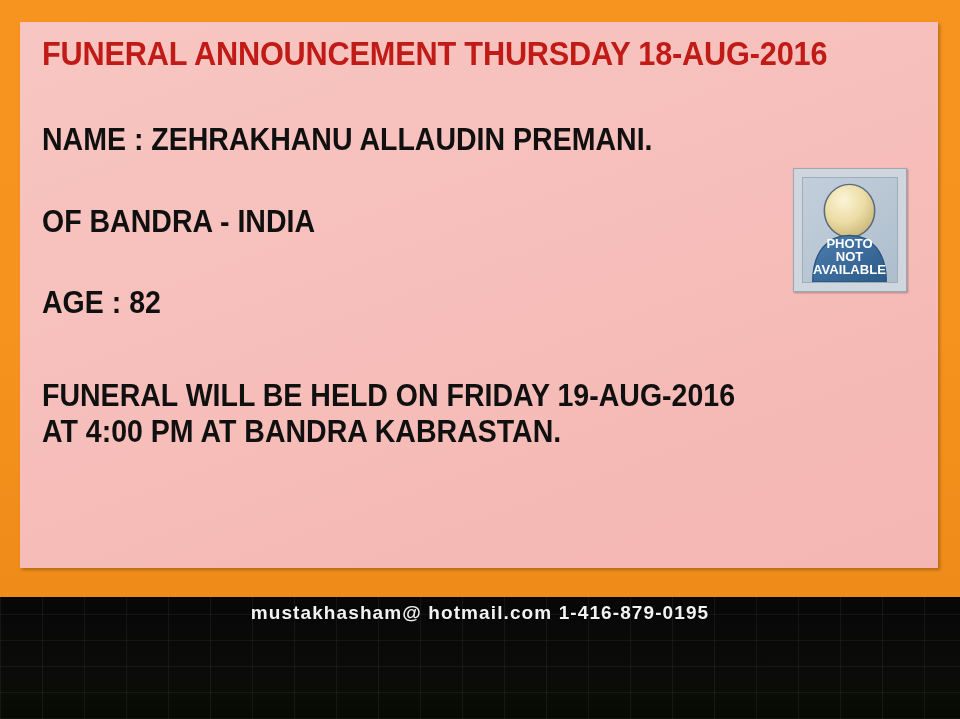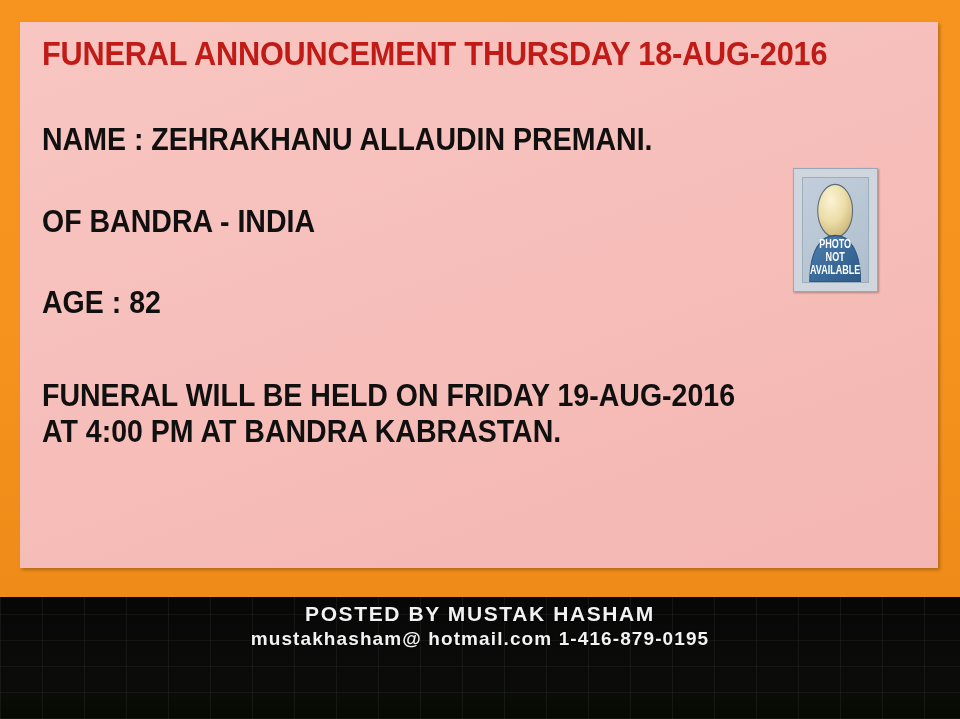--- a/index.html
+++ b/index.html
@@ -71,21 +71,21 @@
   }
   .gap-lg { height: 44px; }
   .gap-md { height: 46px; }
   .gap-xl { height: 58px; }
 
   
   .photo-badge {
     position: absolute;
     left: 773px;
     top: 146px;
-    width: 85px;
+    width: 114px;
     height: 124px;
     z-index: 4;
     background: #cfd6dd;
     border: 1px solid #9aa7b4;
     box-shadow: 1px 1px 2px rgba(0,0,0,0.3);
     padding: 8px;
     box-sizing: border-box;
   }
   .photo-badge-inner {
     position: relative;
@@ -178,18 +178,17 @@
           <text x="48" y="77" text-anchor="middle" font-family="Liberation Sans, sans-serif" font-size="13.5" font-weight="bold" fill="#ffffff">PHOTO</text>
           <text x="48" y="91" text-anchor="middle" font-family="Liberation Sans, sans-serif" font-size="13.5" font-weight="bold" fill="#ffffff">NOT</text>
           <text x="48" y="105" text-anchor="middle" font-family="Liberation Sans, sans-serif" font-size="13.5" font-weight="bold" fill="#ffffff">AVAILABLE</text>
         </svg>
       </div>
     </div>
   </div>
 
   <div class="footer">
     <div class="footer-text">
-      <div class="f-line f1">POSTED BY MUSTAK HASHAM</div>
       <div class="f-line f4">mustakhasham@ hotmail.com 1-416-879-0195</div>
     </div>
   </div>
 
 </div>
 
 </body></html>

